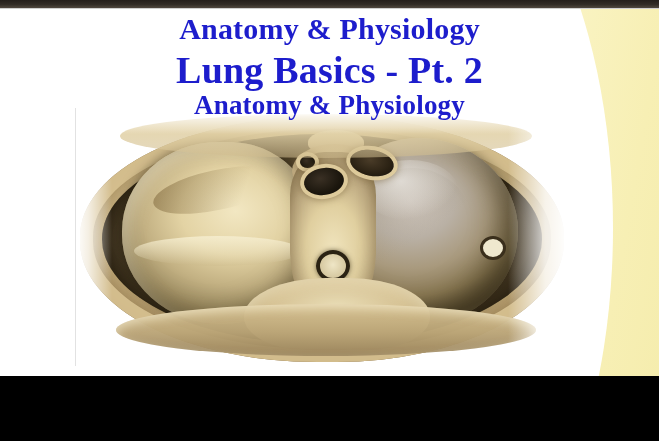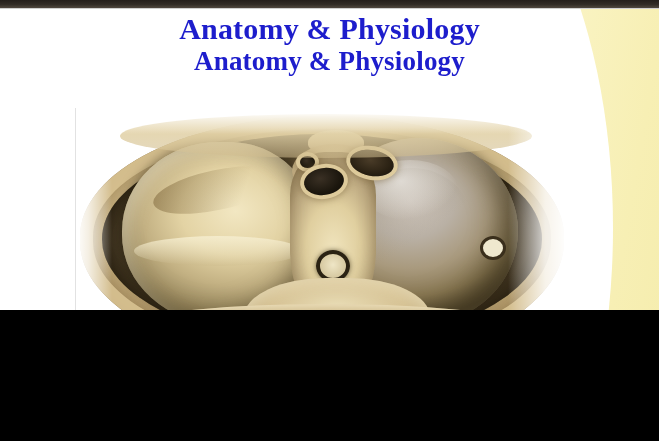--- a/index.html
+++ b/index.html
@@ -1,21 +1,21 @@
 <!DOCTYPE html>
 <html><head>
 <meta charset="utf-8">
 <title>Lung Basics Slide</title>
 <style>
   html,body{margin:0;padding:0;background:#000;}
   body{font-family:"Liberation Serif", serif;}
 
   .slide{
     position:relative;
-    width:659px;height:310px;
+    width:659px;height:376px;
     overflow:hidden;
     background:#ffffff;
   }
 
   
   .bar-top{
     position:absolute;left:0;top:0;width:659px;height:8px;
     background:linear-gradient(180deg,#241f1b 0%,#322c26 55%,#50483f 100%);
     z-index:40;
   }
@@ -280,20 +280,21 @@
       <div class="wall-top"></div>
 
       <div class="fade-left"></div>
       <div class="fade-right"></div>
       <div class="fade-top"></div>
     </div>
   </div>
 
   <div class="titles">
     <div class="t-line t1">Anatomy &amp; Physiology</div>
+    <div class="t-line t3">Lung Basics - Pt. 2</div>
     <div class="t-line t4">Anatomy &amp; Physiology</div>
   </div>
 
   <div class="band"></div>
   <div class="band-top-hl"></div>
 
   <div class="bar-top"></div>
   <div class="hairline"></div>
   <div class="bar-bottom"></div>
 </div>

